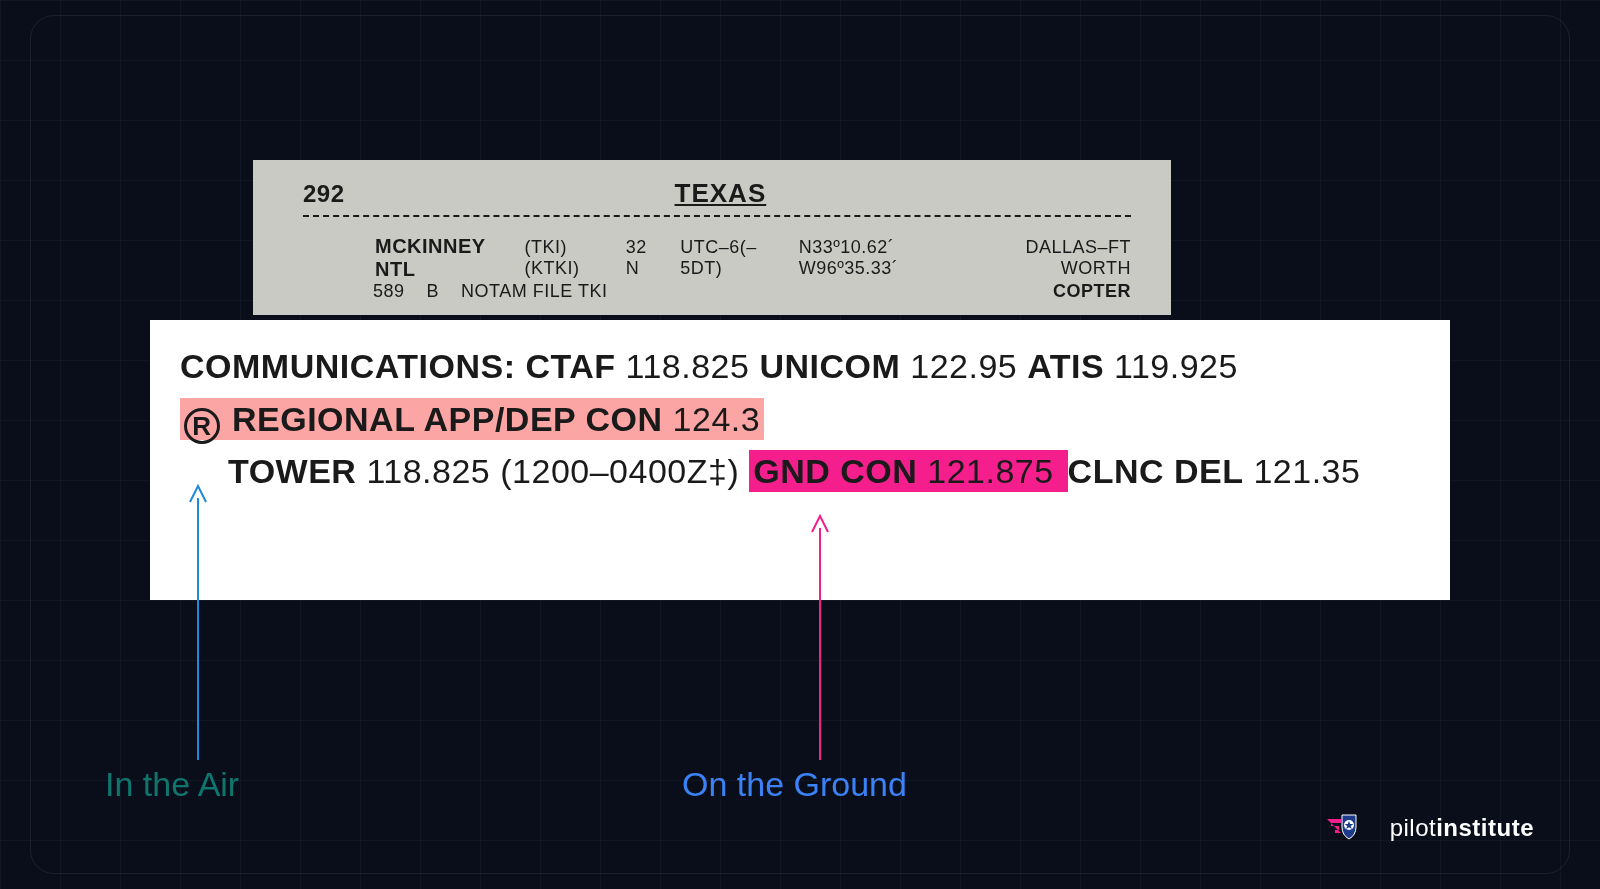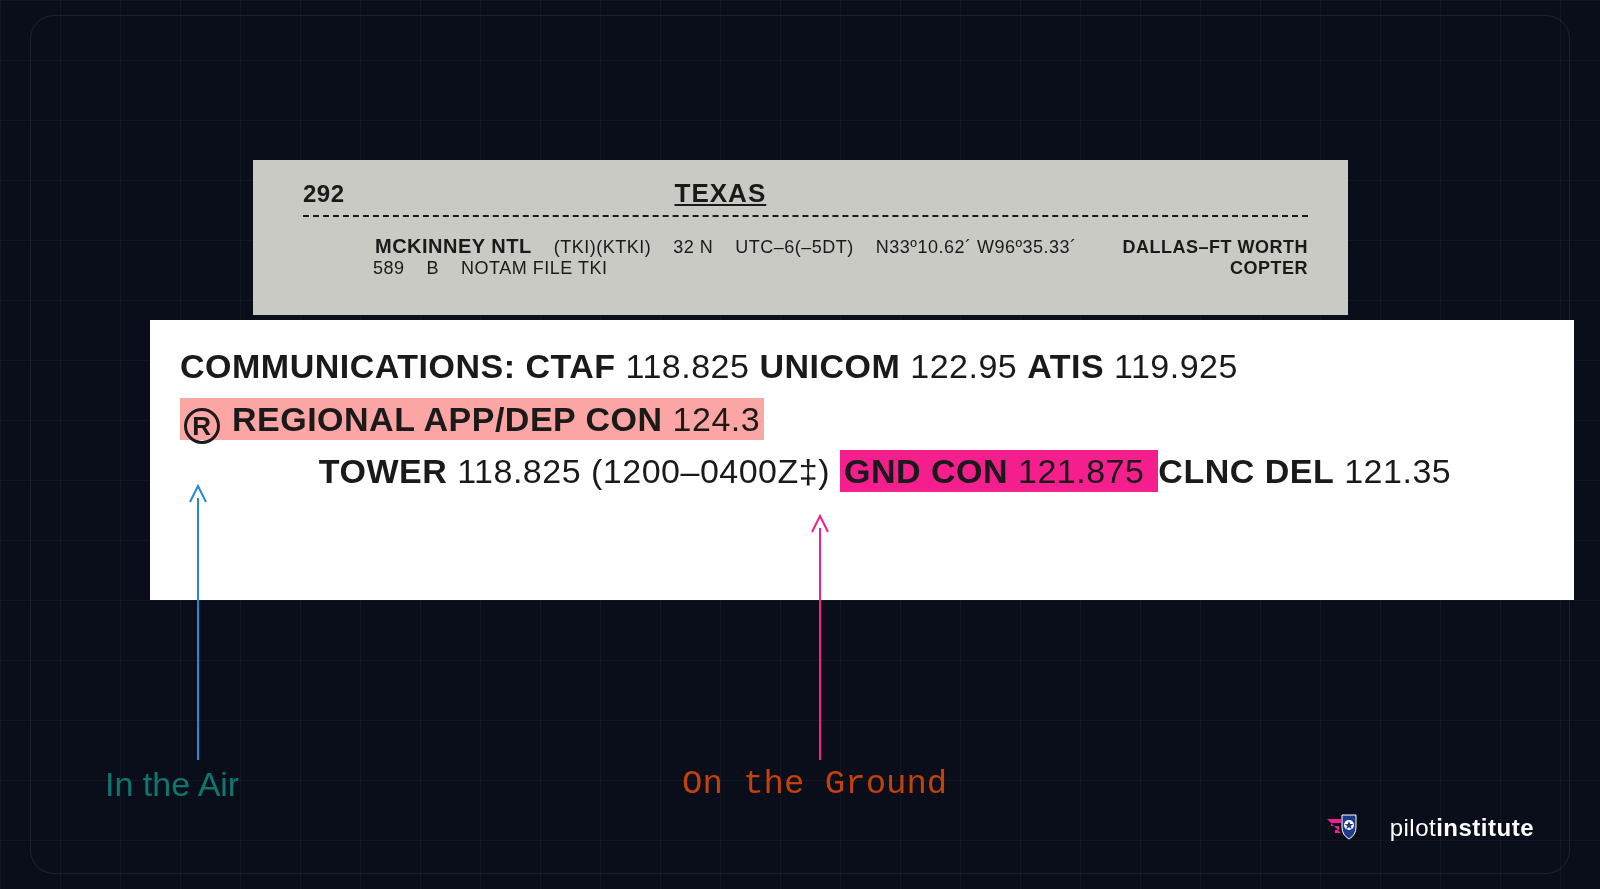--- a/index.html
+++ b/index.html
@@ -26,21 +26,21 @@
     right: 30px;
     bottom: 15px;
     border: 1px solid rgba(255,255,255,0.08);
     border-radius: 24px;
   }
   
   .gray-card {
     position: absolute;
     left: 253px;
     top: 160px;
-    width: 1095px;
+    width: 918px;
     height: 155px;
     background: #c9cac4;
     padding: 18px 40px 10px 50px;
     font-family: Arial, Helvetica, sans-serif;
     color: #1a1a1a;
   }
   .gray-row1 {
     display: flex;
     align-items: baseline;
     margin-bottom: 6px;
@@ -76,21 +76,21 @@
     font-size: 18px;
     letter-spacing: 0.5px;
   }
   .airport-name {
     font-weight: 700;
     font-size: 20px;
     margin-left: 32px;
   }
   .sectional {
     margin-left: auto;
-    font-weight: 700;
+    font-weight: 400;
     font-size: 18px;
     text-align: right;
     margin-top: 12px;
   }
   .airport-line2 {
     display: flex;
     align-items: flex-end;
     gap: 22px;
     padding-left: 70px;
     font-family: "Arial Narrow", Arial, sans-serif;
@@ -100,21 +100,21 @@
   }
   .copter {
     margin-left: auto;
     font-weight: 700;
   }
   
   .white-card {
     position: absolute;
     left: 150px;
     top: 320px;
-    width: 1424px;
+    width: 1300px;
     height: 280px;
     background: #ffffff;
     color: #1a1a1a;
     padding: 20px 32px 20px 30px;
     font-family: Arial, Helvetica, sans-serif;
     font-size: 34px;
     line-height: 1.55;
     letter-spacing: 0.5px;
   }
   .bold { font-weight: 700; }
@@ -127,42 +127,42 @@
     justify-content: center;
     width: 36px;
     height: 36px;
     border: 3px solid #1a1a1a;
     border-radius: 50%;
     font-weight: 700;
     font-size: 26px;
     vertical-align: -4px;
     margin-right: 2px;
   }
-  .indent { padding-left: 48px; display: block; text-align: center; }
+  .indent { padding-left: 48px; display: block; }
   
   .arrow {
     position: absolute;
     pointer-events: none;
   }
   .arrow svg { display: block; }
   .label-blue {
     position: absolute;
     left: 105px;
     top: 765px;
     color: #0f766e;
     font-size: 34px;
     font-family: Arial, Helvetica, sans-serif;
   }
   .label-pink {
     position: absolute;
     left: 682px;
     top: 765px;
-    color: #c2410c;
+    color: #3b82f6;
     font-size: 34px;
-    font-family: Liberation Mono, monospace;
+    font-family: Liberation Sans, sans-serif;
   }
   
   .logo {
     position: absolute;
     right: 66px;
     bottom: 44px;
     display: flex;
     align-items: center;
     gap: 8px;
     color: #fff;

